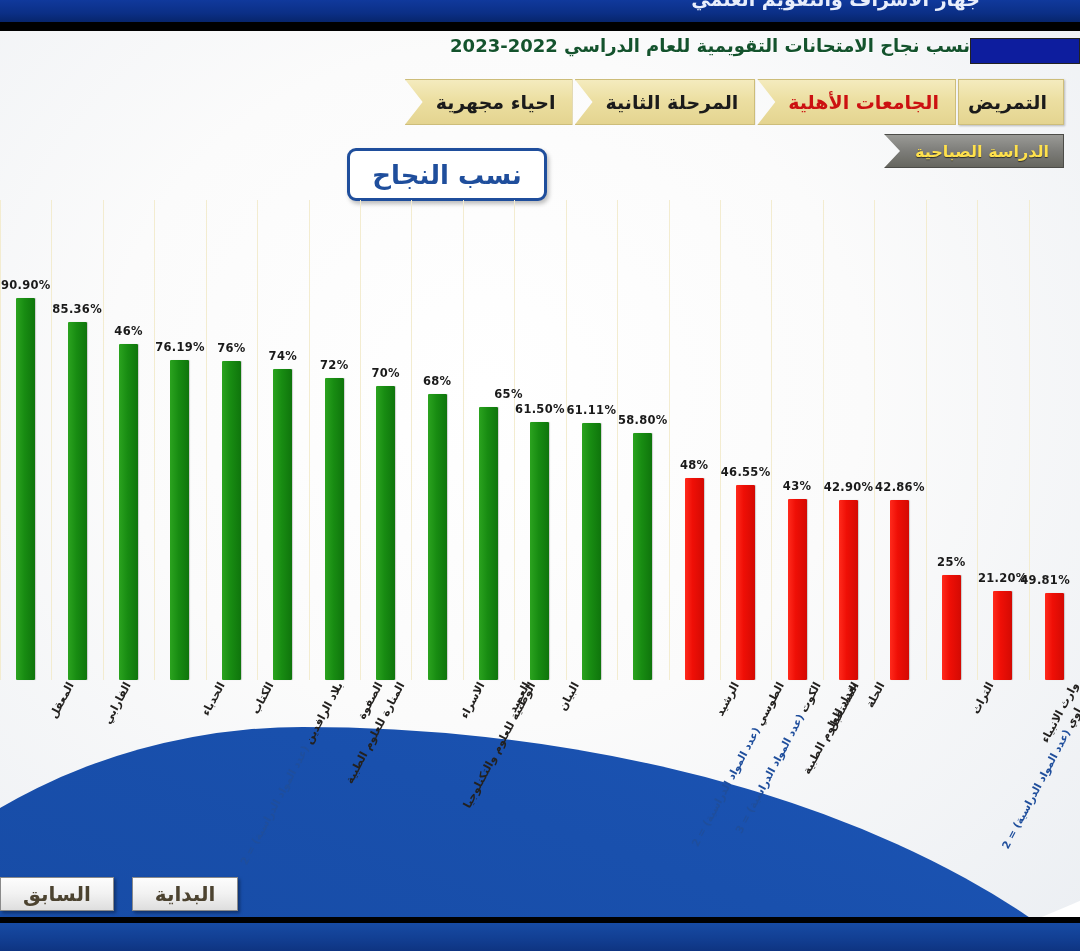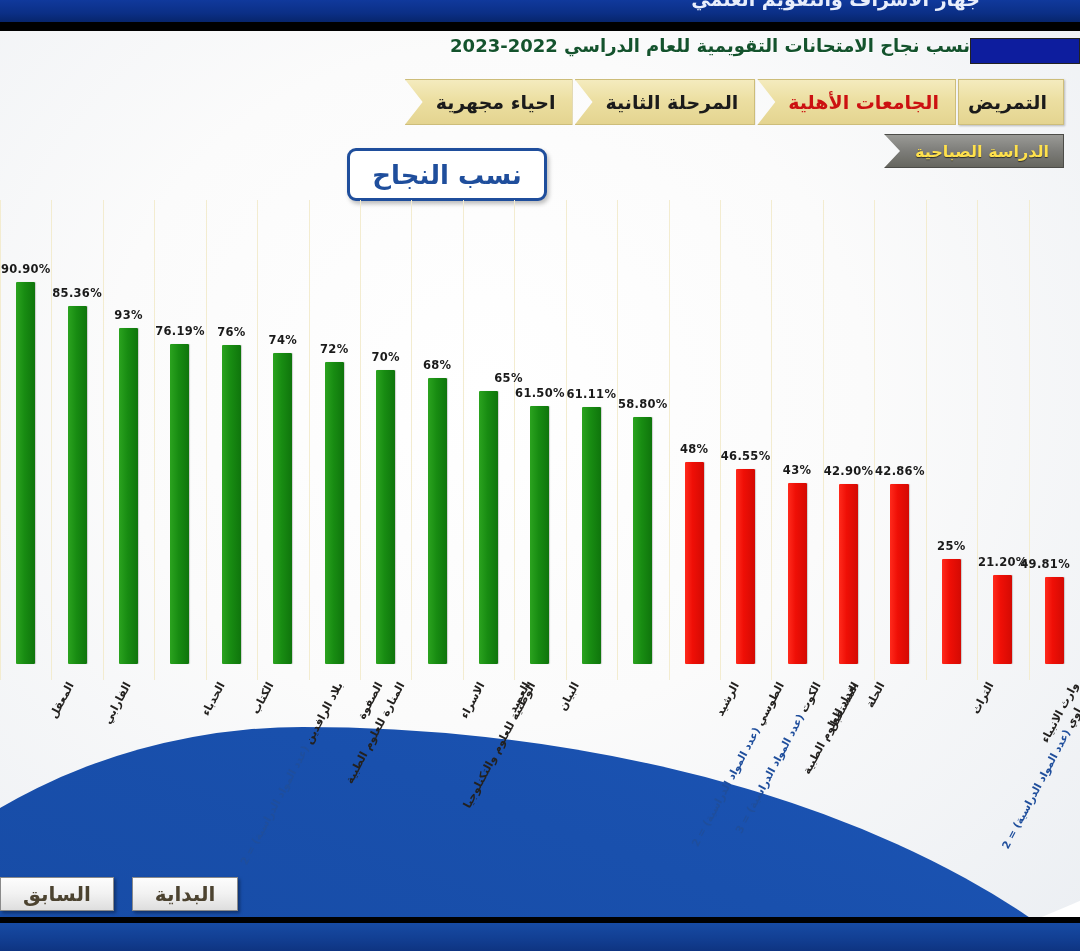--- a/index.html
+++ b/index.html
@@ -115,21 +115,21 @@
     position:absolute; left:0; top:169px; width:1080px; height:480px;
   }
   #gridlines{
     position:absolute; left:0; top:0; width:1080px; height:480px;
   }
   .vgrid{
     position:absolute; top:0; width:1px; height:480px;
     background:#f3ecd0;
   }
   #bars{
-    position:absolute; left:0; bottom:16px; width:1080px; height:480px;
+    position:absolute; left:0; bottom:0; width:1080px; height:480px;
     display:flex; flex-direction:row-reverse; align-items:center;
   }
   .barcell{
     position:relative; flex:1 1 0; height:480px;
     display:flex; flex-direction:column; align-items:center; justify-content:flex-end;
   }
   .bar{
     width:19px;
     border-radius:1px;
     box-shadow:1px 0 1px rgba(0,0,0,.18);
@@ -260,21 +260,21 @@
     <div id="bars">
         <div class="barcell">
           <div class="vlabel" style="bottom: 387.78px;">90.90%</div>
           <div class="bar green" style="height: 381.78px;"></div>
         </div>
         <div class="barcell">
           <div class="vlabel" style="bottom: 364.512px;">85.36%</div>
           <div class="bar green" style="height: 358.512px;"></div>
         </div>
         <div class="barcell">
-          <div class="vlabel" style="bottom: 342px;">93%</div>
+          <div class="vlabel" style="bottom: 342px;">46%</div>
           <div class="bar green" style="height: 336px;"></div>
         </div>
         <div class="barcell">
           <div class="vlabel" style="bottom: 325.998px;">76.19%</div>
           <div class="bar green" style="height: 319.998px;"></div>
         </div>
         <div class="barcell">
           <div class="vlabel" style="bottom: 325.2px;">76%</div>
           <div class="bar green" style="height: 319.2px;"></div>
         </div>

